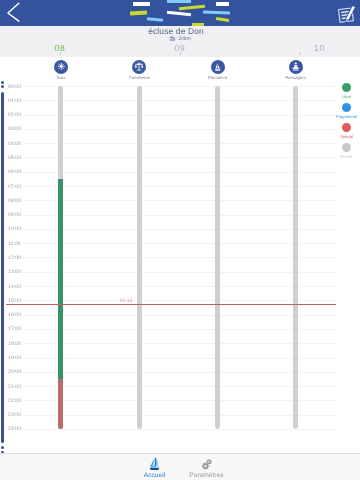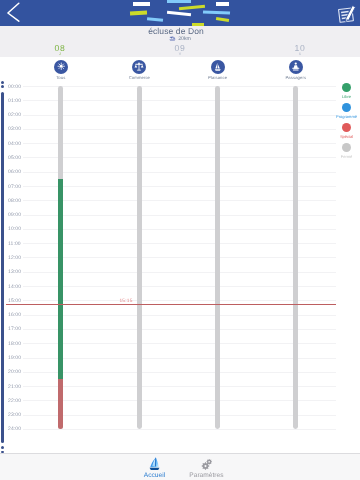--- a/index.html
+++ b/index.html
@@ -115,21 +115,21 @@
     <div class="days">
         <div class="day" style="left: 35px;">
           <span class="n" style="color: rgb(124, 179, 66);">08</span>
           <span class="s" style="color: rgb(124, 179, 66);">J</span>
         </div>
         <div class="day" style="left: 155px;">
           <span class="n" style="color: rgb(170, 178, 196);">09</span>
           <span class="s" style="color: rgb(170, 178, 196);">V</span>
         </div>
         <div class="day" style="left: 275px;">
-          <span class="n" style="color: rgb(170, 178, 196);">10</span>
+          <span class="n" style="color: rgb(170, 178, 196); text-align: right;">10</span>
           <span class="s" style="color: rgb(170, 178, 196);">S</span>
         </div>
       </div>
   </div>
 
   <div class="tabs">
       <div class="tab" style="left: 32.8px;">
         <div class="circ">
           <svg width="8.5" height="8.5" viewBox="0 0 12 12">
             <g stroke="#fff" stroke-width="1.1" stroke-linecap="round">

